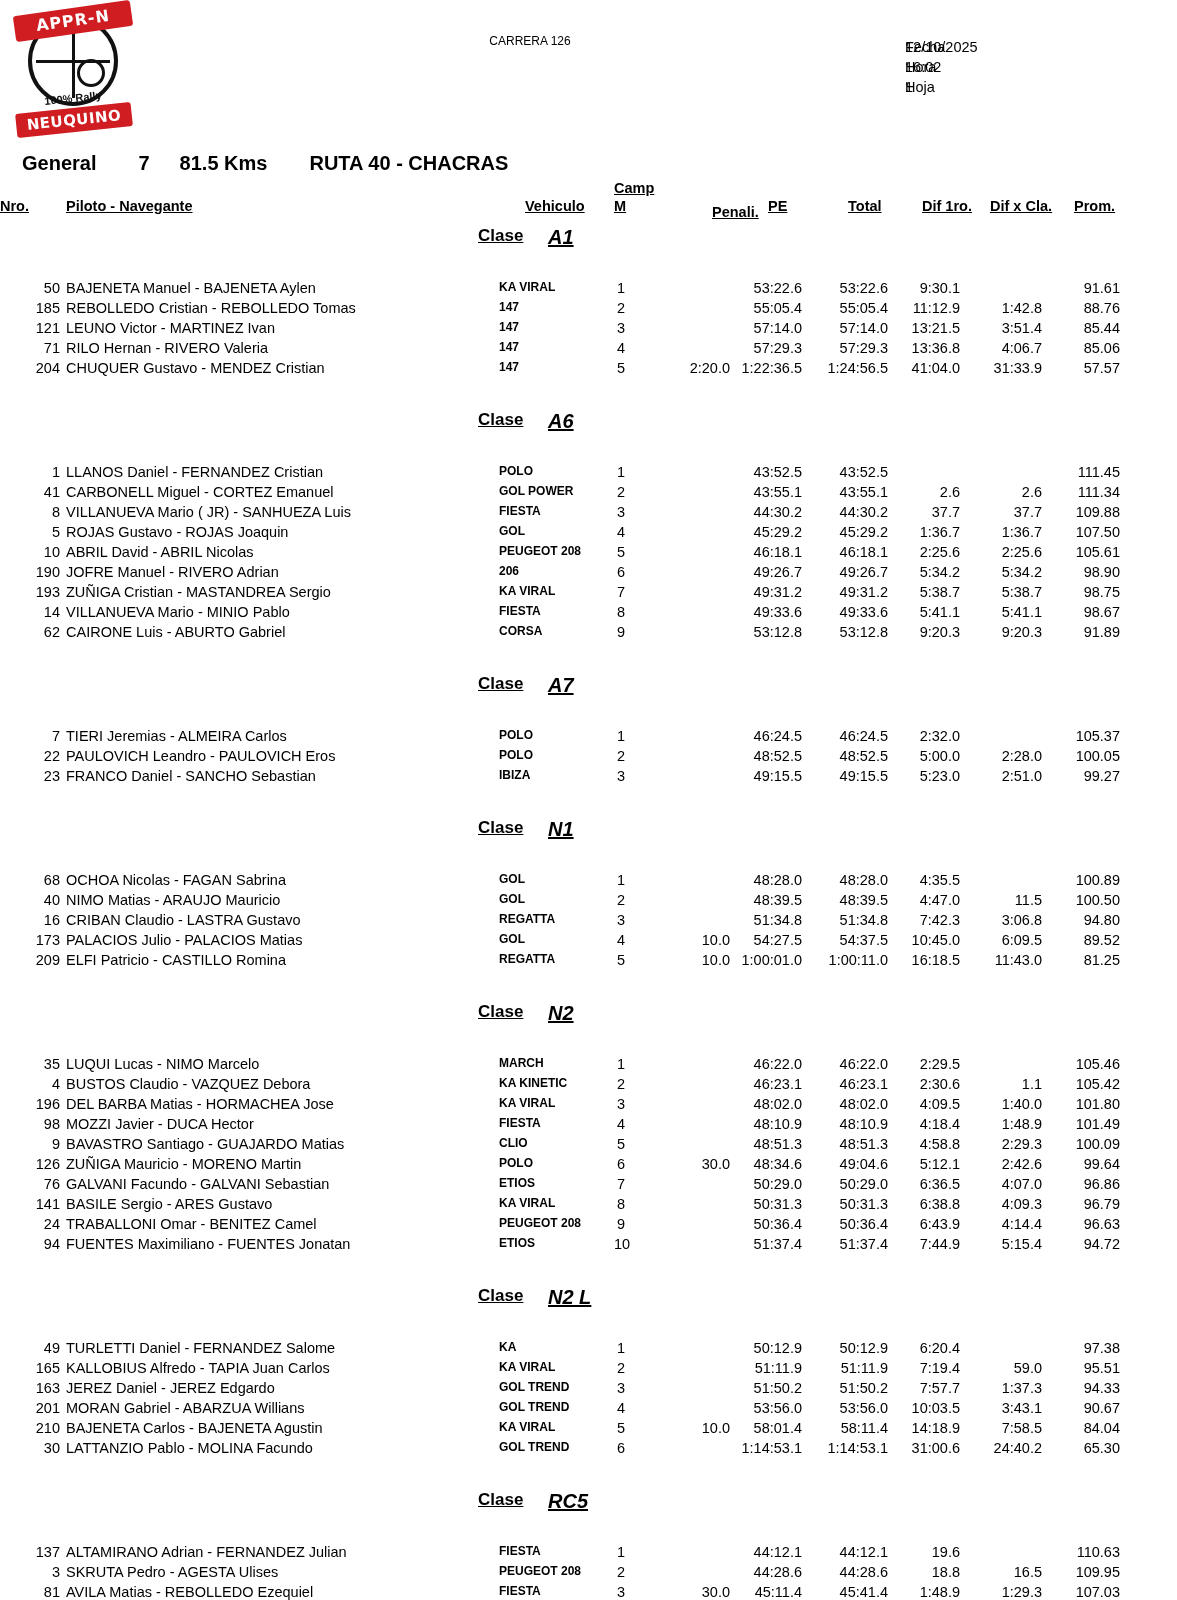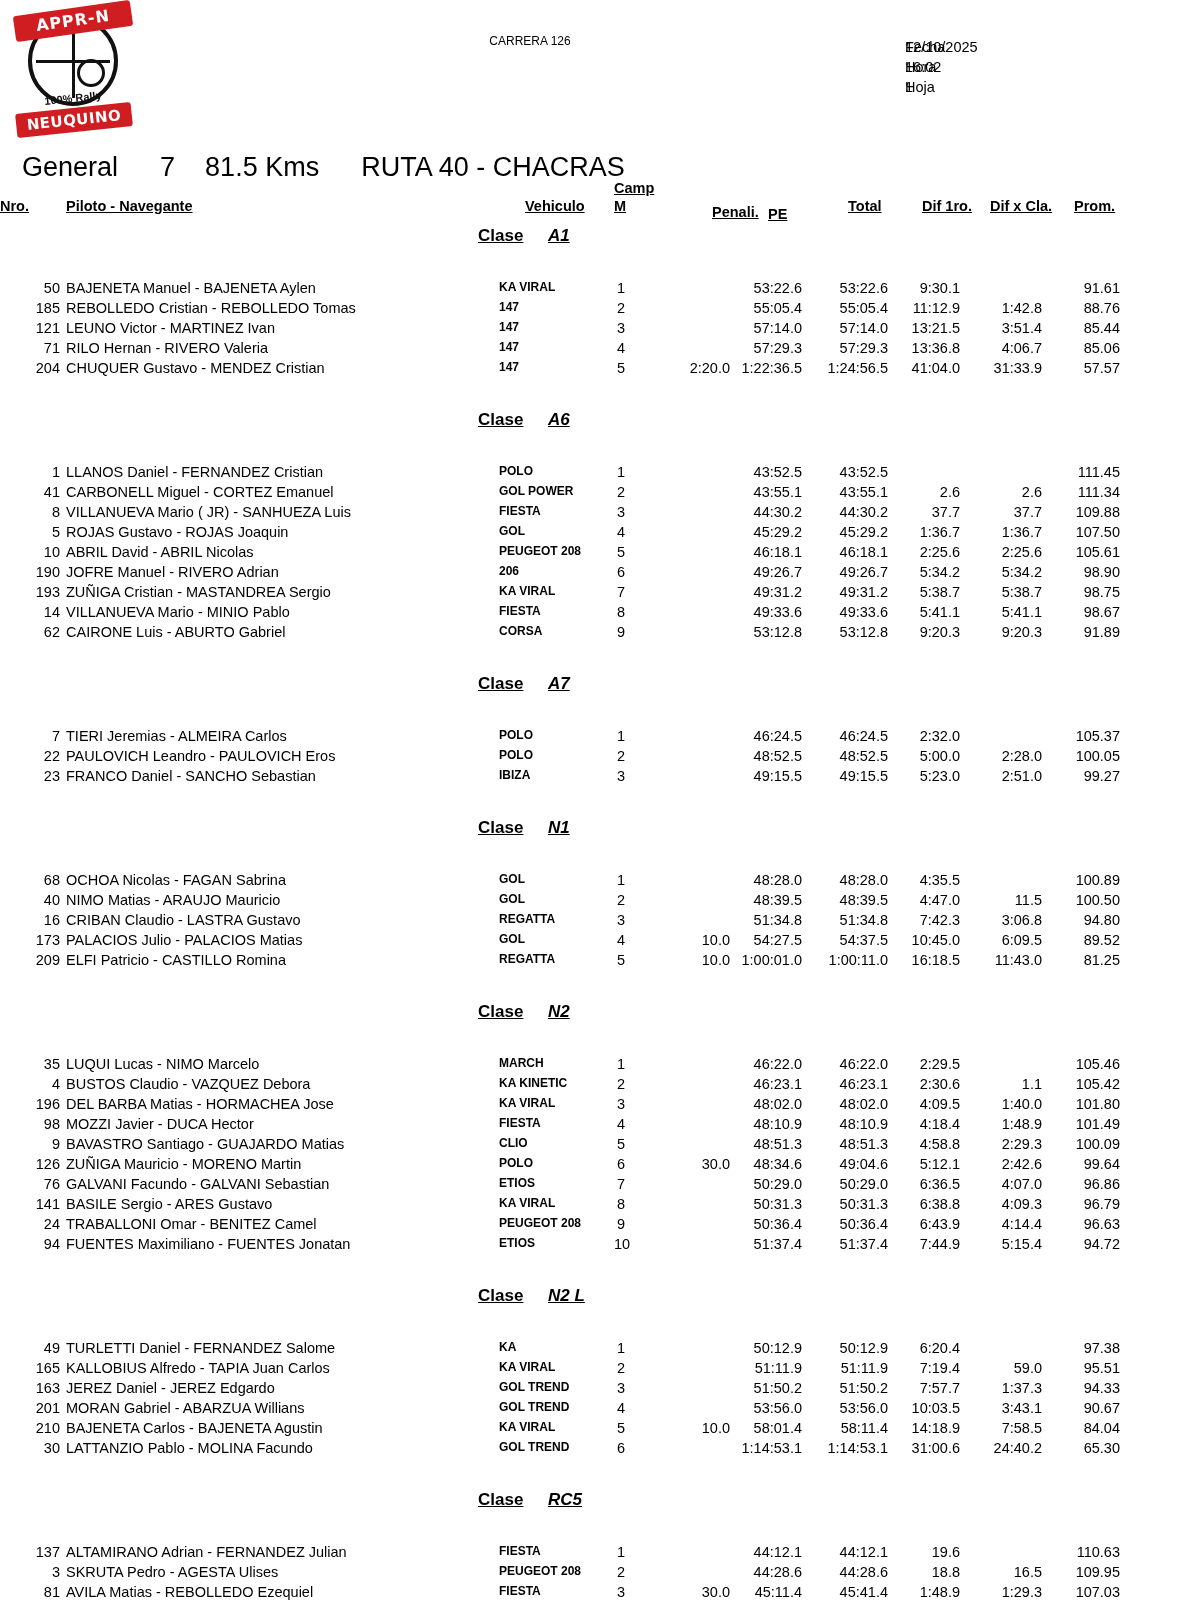--- a/index.html
+++ b/index.html
@@ -156,22 +156,22 @@
   }
   .meta .k { width: 62px; }
   .meta .c { width: 10px; }
   .meta .v { flex: 1; text-align: right; }
 
   
   .section-head {
     position: absolute;
     left: 22px;
     top: 152px;
-    font-size: 27px;
-    font-weight: normal;
+    font-size: 20px;
+    font-weight: bold;
     text-align: right;
   }
   .section-head .sp1 { display: inline-block; width: 42px; }
   .section-head .sp2 { display: inline-block; width: 30px; }
   .section-head .sp3 { display: inline-block; width: 42px; }
 
   
   .colhead {
     position: absolute;
     left: 0;
@@ -203,21 +203,21 @@
     left: 478px;
     top: 10px;
     font-size: 17px;
     font-weight: bold;
     text-decoration: underline;
   }
   .clase .nm {
     position: absolute;
     left: 548px;
     top: 10px;
-    font-size: 17px;
+    font-size: 20px;
     font-weight: bold;
     font-style: italic;
     text-decoration: underline;
   }
   .spacer { height: 20px; }
 
   .row {
     position: relative;
     height: 20px;
     font-size: 14.5px;
@@ -278,21 +278,21 @@
     <span>General</span><span class="sp1"></span><span>7</span><span class="sp2"></span><span>81.5 Kms</span><span class="sp3"></span><span>RUTA 40 - CHACRAS</span>
   </div>
 
   <div class="colhead">
     <span class="ch u" style="left:0px; top:18px;">Nro.</span>
     <span class="ch u" style="left:66px; top:18px;">Piloto - Navegante</span>
     <span class="ch u" style="left:489px; top:18px;margin-left:36px;">Vehiculo</span>
     <span class="ch u" style="left:614px; top:0px;">Camp</span>
     <span class="ch u" style="left:614px; top:18px;">M</span>
     <span class="ch u" style="left:672px; top:24px;margin-left:40px;">Penali.</span>
-    <span class="ch u" style="left:768px; top:18px;margin-top:8px;">PE</span>
+    <span class="ch u" style="left:768px; top:18px;">PE</span>
     <span class="ch u" style="left:848px; top:18px;">Total</span>
     <span class="ch u" style="left:922px; top:18px;">Dif 1ro.</span>
     <span class="ch u" style="left:990px; top:18px;">Dif x Cla.</span>
     <span class="ch u" style="left:1074px; top:18px;">Prom.</span>
   </div>
 
   <div class="body" id="table-body">
       <div class="clase">
         <span class="lbl">Clase</span>
         <span class="nm">A1</span>

